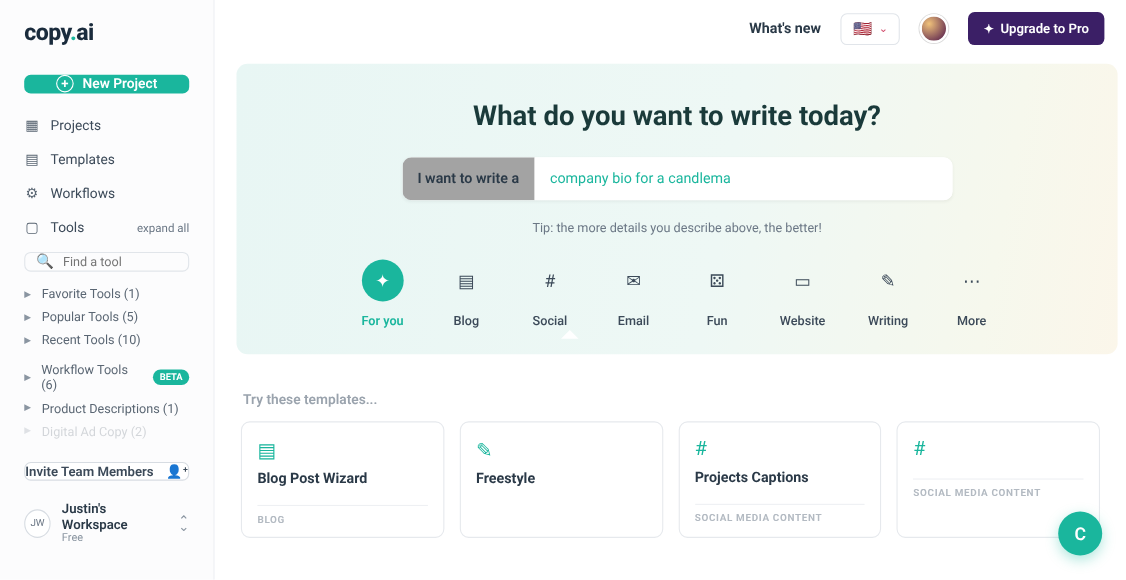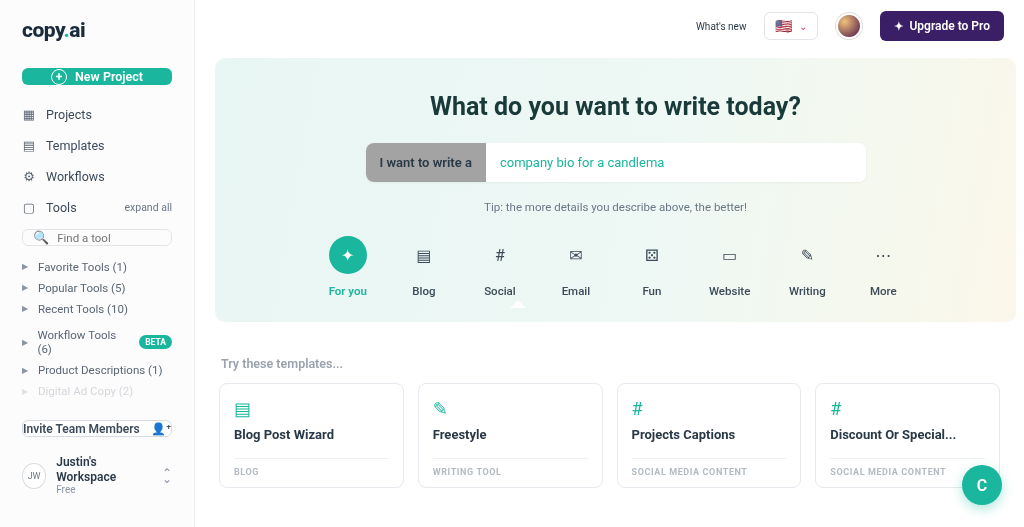--- a/index.html
+++ b/index.html
@@ -23,21 +23,21 @@
 .beta{background:#1ab69d;color:#fff;font-size:8.5px;font-weight:700;padding:2px 6px;border-radius:9px;margin-left:4px}
 .invite-btn{margin:18px 22px 12px 22px;border:1px solid #d7dce2;background:#fff;border-radius:6px;height:34px;display:flex;align-items:center;justify-content:space-between;gap:8px;font-size:12px;font-weight:600;color:#3c4a59;cursor:pointer}
 .workspace{display:flex;align-items:center;gap:10px;padding:6px 22px;margin-top:auto}
 .ws-avatar{width:26px;height:26px;border:1px solid #d7dce2;border-radius:50%;display:flex;align-items:center;justify-content:center;font-size:9px;color:#6b7785;background:#fff}
 .ws-text{display:flex;flex-direction:column;line-height:1.2}
 .ws-name{font-size:12px;font-weight:600;color:#2a3947}
 .ws-plan{font-size:10px;color:#8a95a1}
 .ws-chev{margin-left:auto;color:#8a95a1;font-size:12px;display:flex;flex-direction:column;line-height:.5}
 .main{flex:1;display:flex;flex-direction:column;overflow:hidden}
 .topbar{height:52px;display:flex;align-items:center;justify-content:flex-end;padding:0 20px;gap:18px}
-.whats-new{font-size:10px;font-weight:400;color:#2a3947}
+.whats-new{font-size:13px;font-weight:700;color:#2a3947}
 .lang{border:1px solid #e1e5ea;border-radius:6px;padding:5px 10px;display:flex;align-items:center;gap:6px;cursor:pointer}
 .flag{font-size:14px}
 .lang-caret{color:#d24b6b;font-size:10px}
 .avatar{width:26px;height:26px;border-radius:50%;background:radial-gradient(circle at 30% 30%,#f0c27b,#4b1248);border:2px solid #fff;box-shadow:0 0 0 1px #ddd}
 .upgrade{background:#3b1f66;color:#fff;border:none;border-radius:6px;padding:8px 14px;font-size:12px;font-weight:600;display:flex;align-items:center;gap:6px;cursor:pointer}
 .upgrade .spark{font-size:11px}
 .hero{margin:6px 8px 0 20px;background:linear-gradient(100deg,#e8f6f4 0%,#eef8f5 55%,#f6f8ed 85%,#fbf6ea 100%);border-radius:10px;padding:34px 30px 16px 30px;display:flex;flex-direction:column;align-items:center}
 .hero h1{font-size:25px;font-weight:700;color:#1a3a3a;margin-bottom:22px}
 .prompt-row{display:flex;width:500px;background:#fff;border-radius:8px;overflow:hidden;box-shadow:0 1px 3px rgba(0,0,0,0.05)}
 .prompt-prefix{background:#a3a3a3;padding:12px 14px;font-size:13px;font-weight:600;color:#2a3947}
@@ -199,29 +199,27 @@
     <div class="templates-title">Try these templates...</div>
     <div class="templates-row" id="tpls">
         <div class="tpl-card">
           <div class="tpl-ico">▤</div>
           <div class="tpl-name">Blog Post Wizard</div>
           <div class="tpl-cat">Blog</div>
         </div>
         <div class="tpl-card">
           <div class="tpl-ico">✎</div>
           <div class="tpl-name">Freestyle</div>
-          <div class="tpl-cat">Writing Tool</div>
         </div>
         <div class="tpl-card">
           <div class="tpl-ico">#</div>
           <div class="tpl-name">Projects Captions</div>
           <div class="tpl-cat">Social Media Content</div>
         </div>
         <div class="tpl-card">
           <div class="tpl-ico">#</div>
-          <div class="tpl-name">Discount Or Special...</div>
           <div class="tpl-cat">Social Media Content</div>
         </div>
       </div>
   </div>
 </div>
 
 <div class="fab">C</div>
 
 </body></html>

